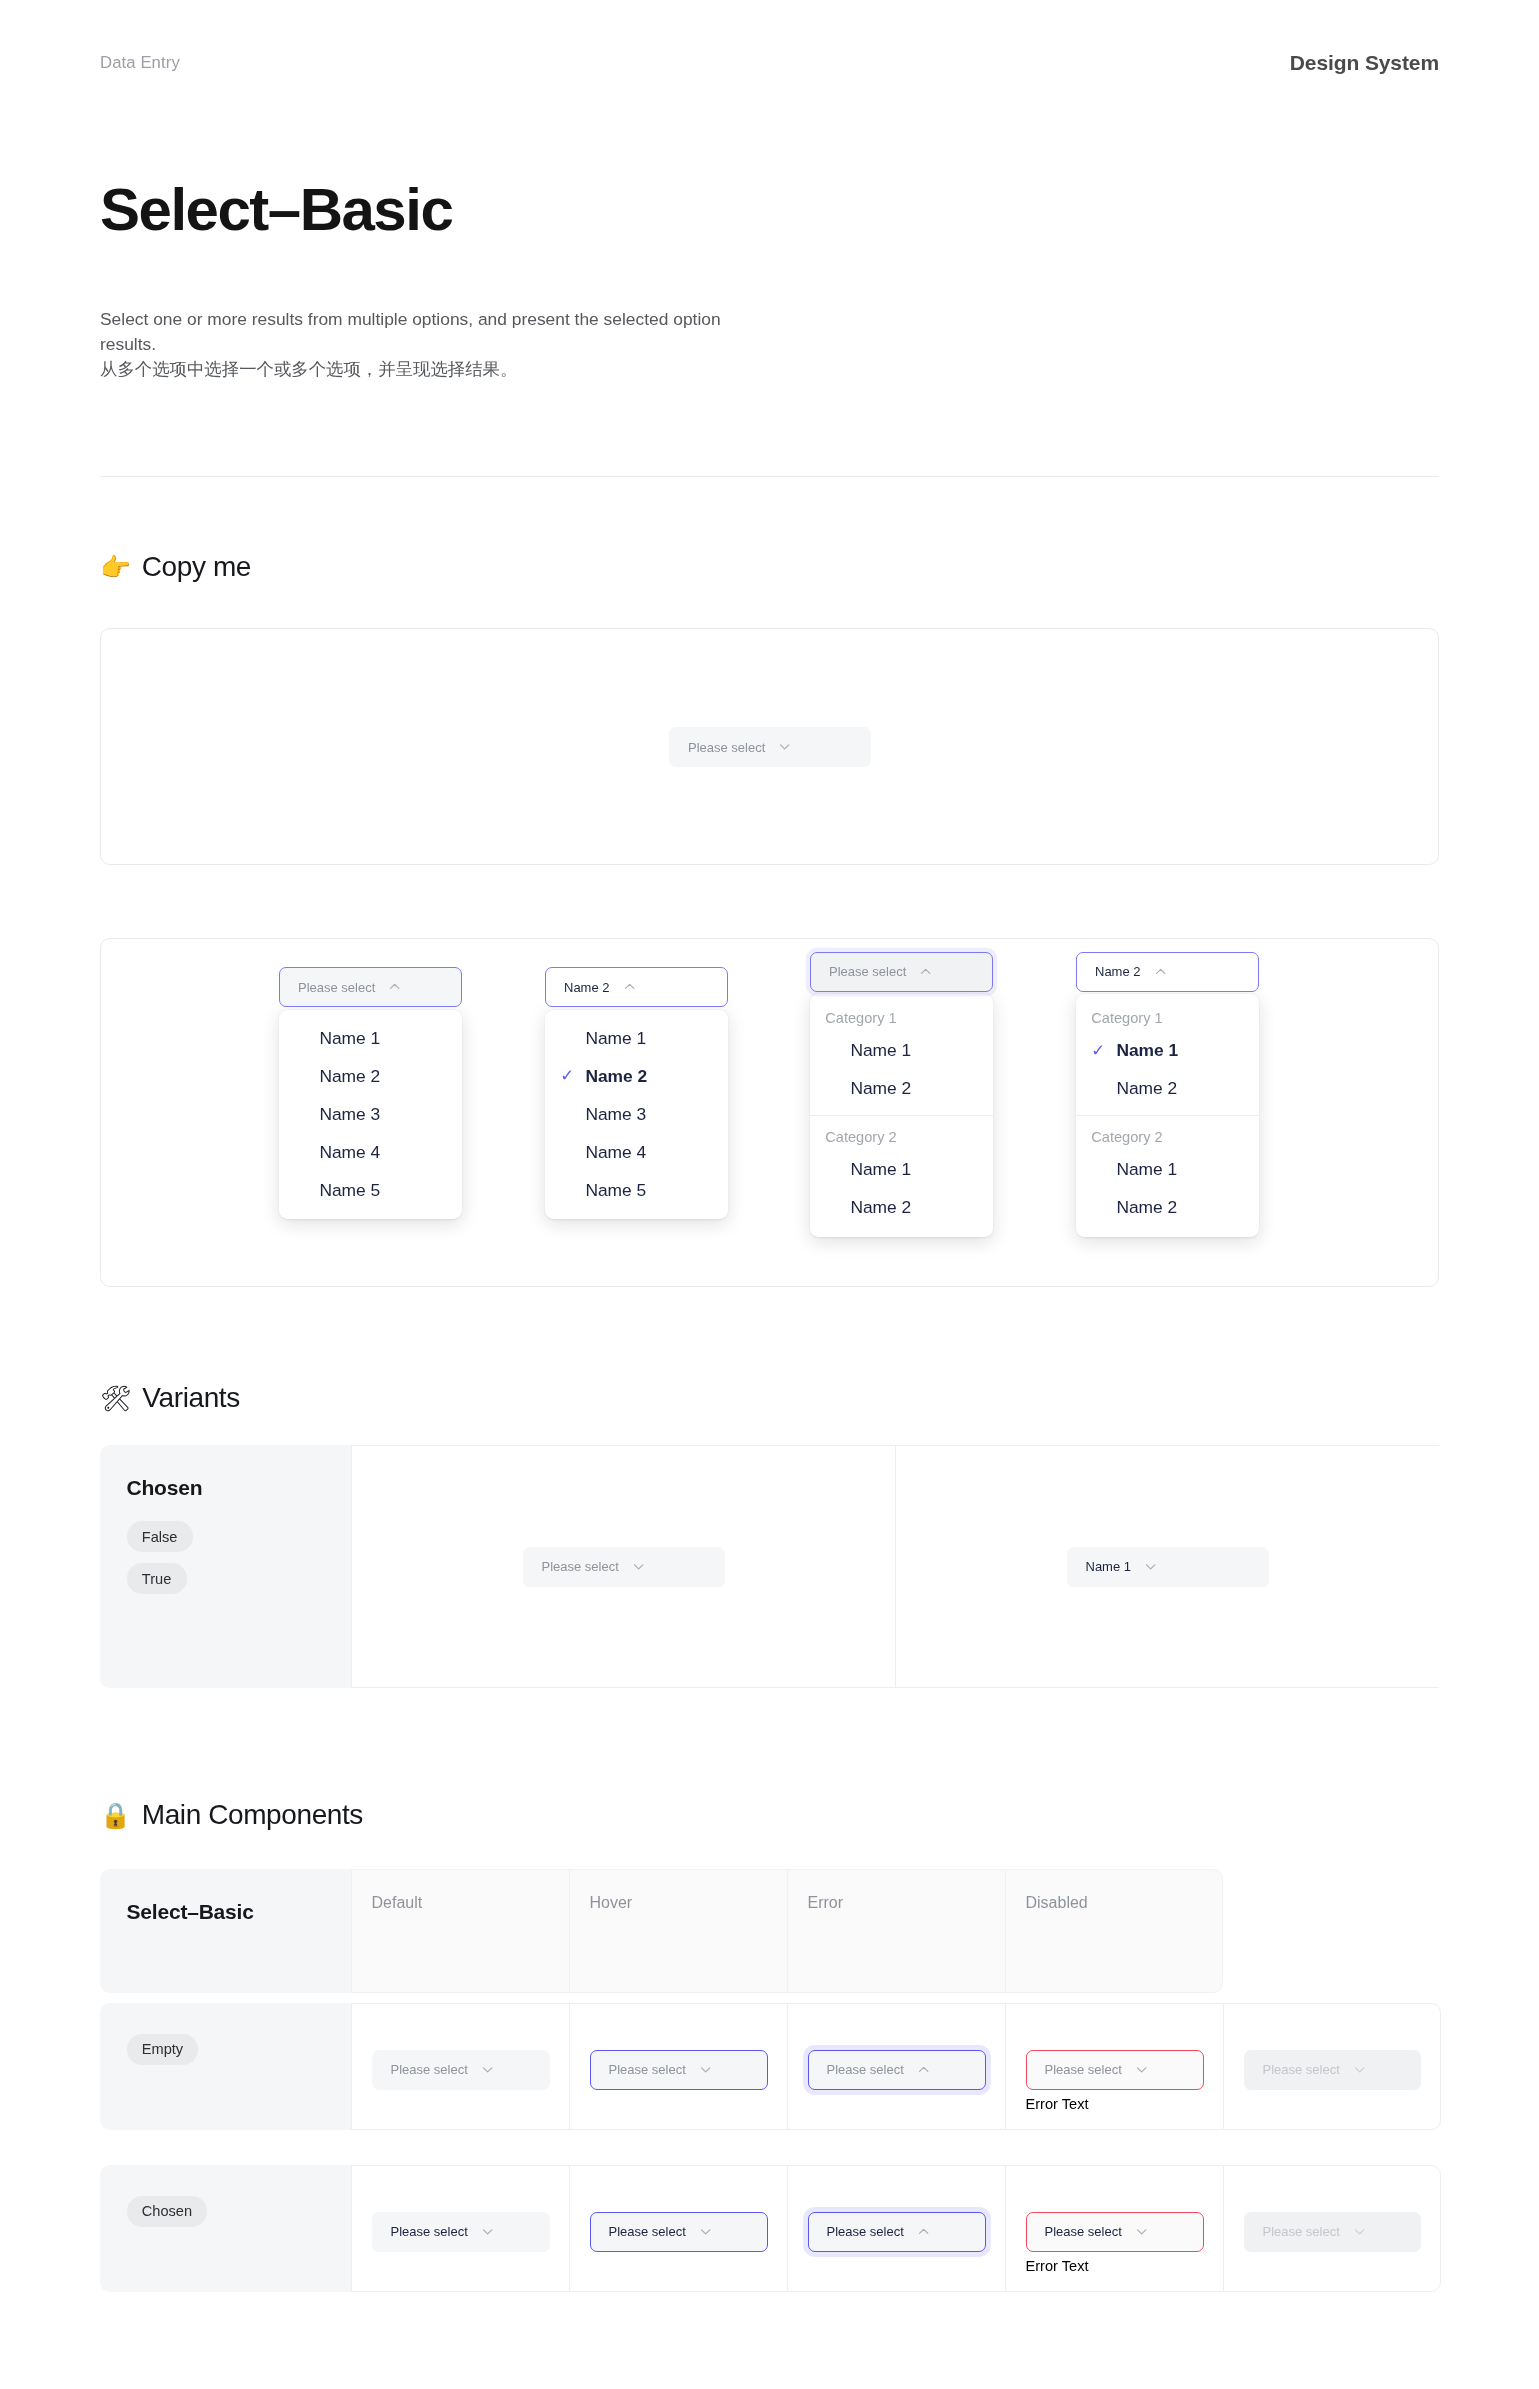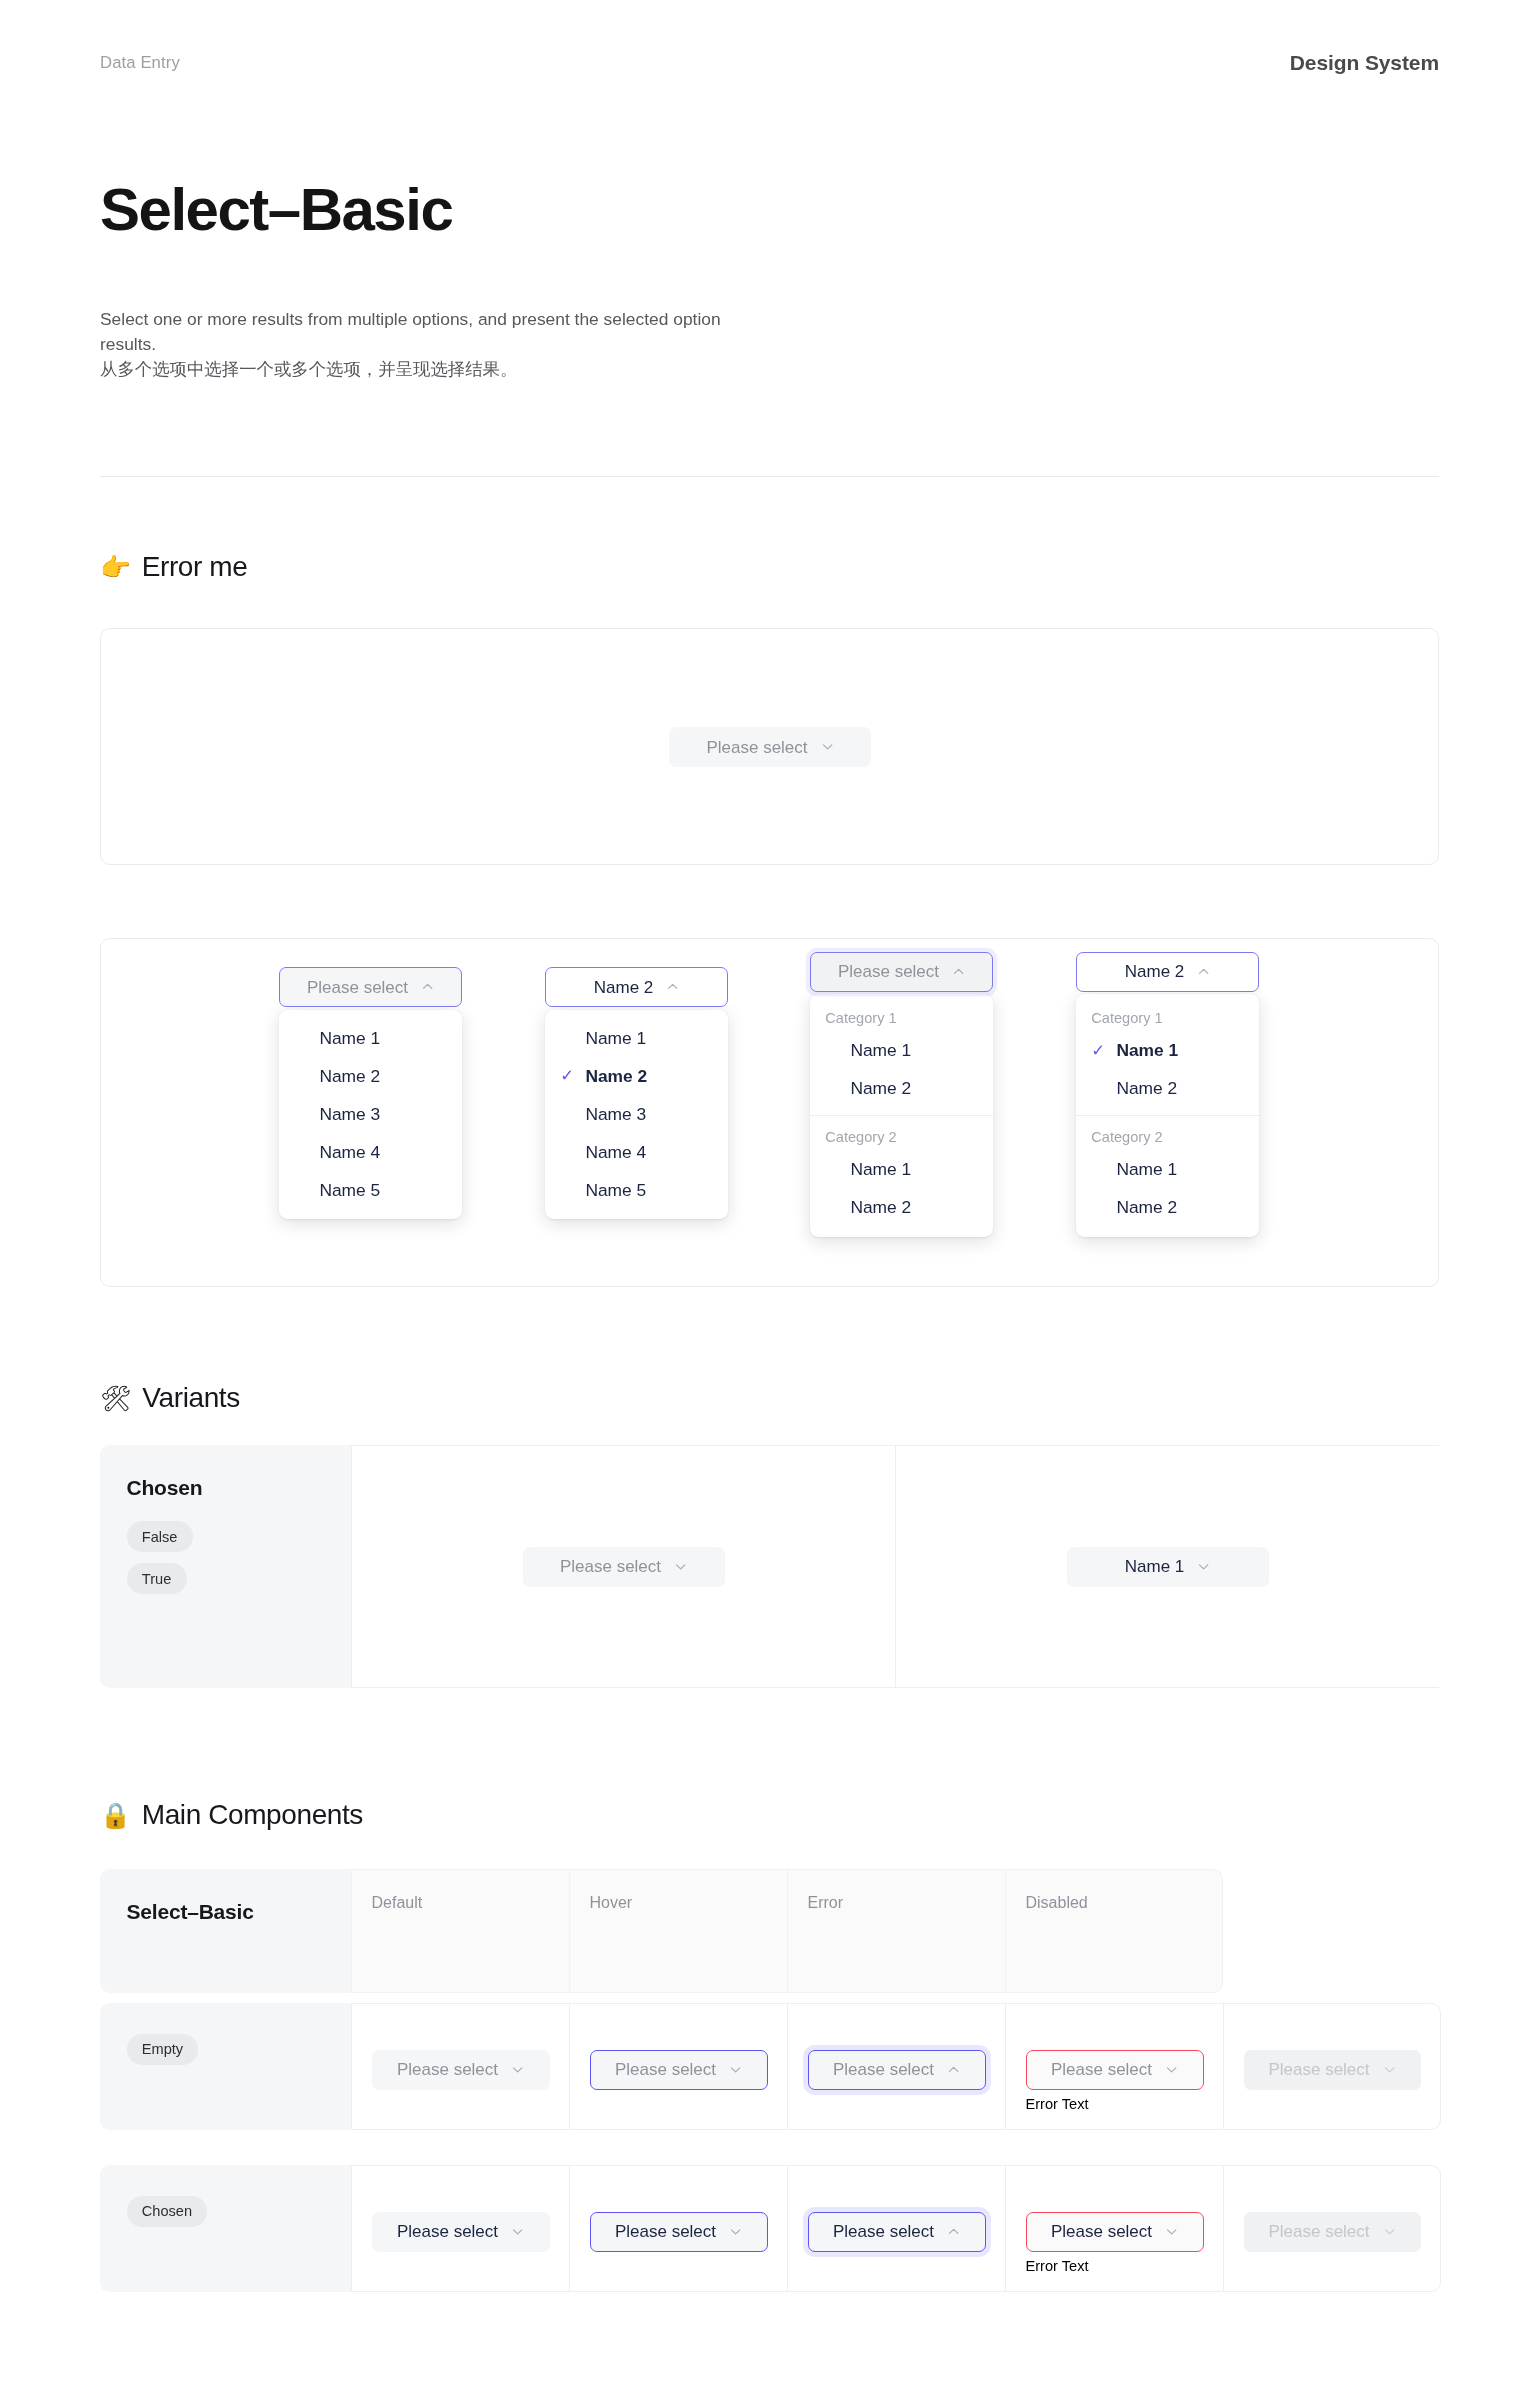--- a/index.html
+++ b/index.html
@@ -94,27 +94,27 @@
     border: 0.7px solid #e9eaec;
     border-radius: 9.8px;
     background: #ffffff;
   }
 
   
   .select {
     position: relative;
     display: flex;
     align-items: center;
-    justify-content: center;
+    justify-content: flex-start;
     height: 40px;
     padding: 0 16.7px 0 18px;
     border-radius: 7px;
     background: #f5f6f7;
     border: 0.7px solid transparent;
-    font-size: 17px;
+    font-size: 13px;
     color: #8e939b;
     white-space: nowrap;
     gap: 12px;
   }
   .select .val { line-height: 1; }
   .select.filled { color: #1b2440; }
   .select.hover  { border-color: #5b57f0; }
   .select.focus  { border-color: #5b57f0; box-shadow: 0 0 0 4.9px rgba(120,114,245,0.17); }
   .select.error  { border-color: #f4485f; background: #fafafb; }
   .select.disabled { color: #c3c7cd; background: #f0f1f2; }
@@ -264,21 +264,21 @@
 
   <div class="intro">
     <p>Select one or more results from multiple options, and present the selected option results.</p>
     <p>从多个选项中选择一个或多个选项，并呈现选择结果。</p>
   </div>
 
   <div class="hr"></div>
 
   <div class="section-head" style="top:551px">
     <span class="section-emoji">👉</span>
-    <span>Error me</span>
+    <span>Copy me</span>
   </div>
 
   <div class="card" style="left:100px; top:628px; width:1339px; height:237px;">
     <div style="position:absolute; left:568px; top:98px; width:202px;">
       <div class="select">
         <span class="val">Please select</span>
         <span class="chev">
           <svg viewBox="0 0 22 22">
               <path d="M5 8.5 L11 14.2 L17 8.5" fill="none" stroke="#9aa0a6" stroke-width="1.7" stroke-linecap="round" stroke-linejoin="round"></path>
             </svg>

